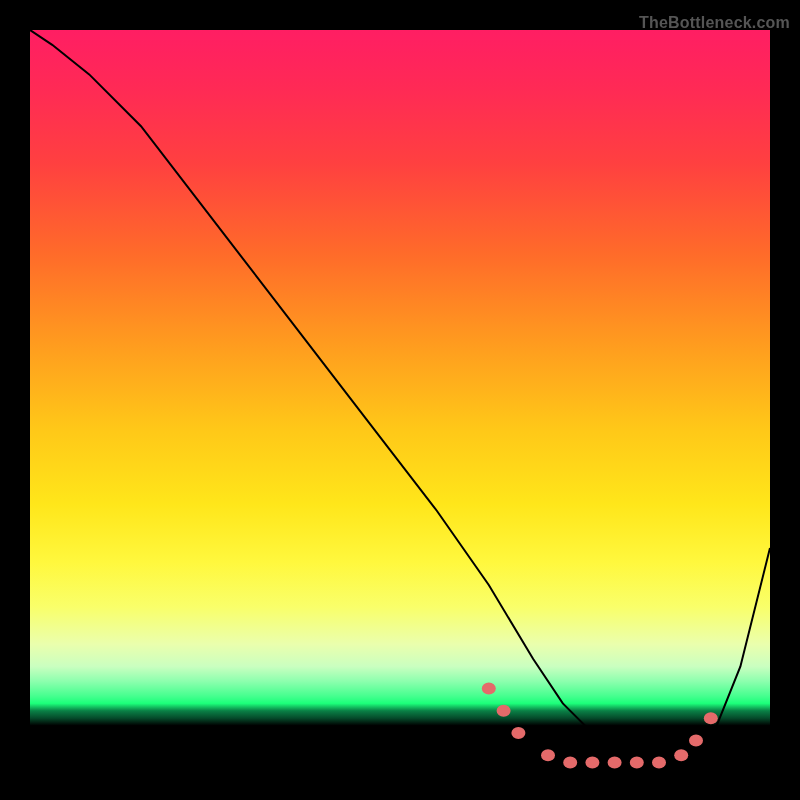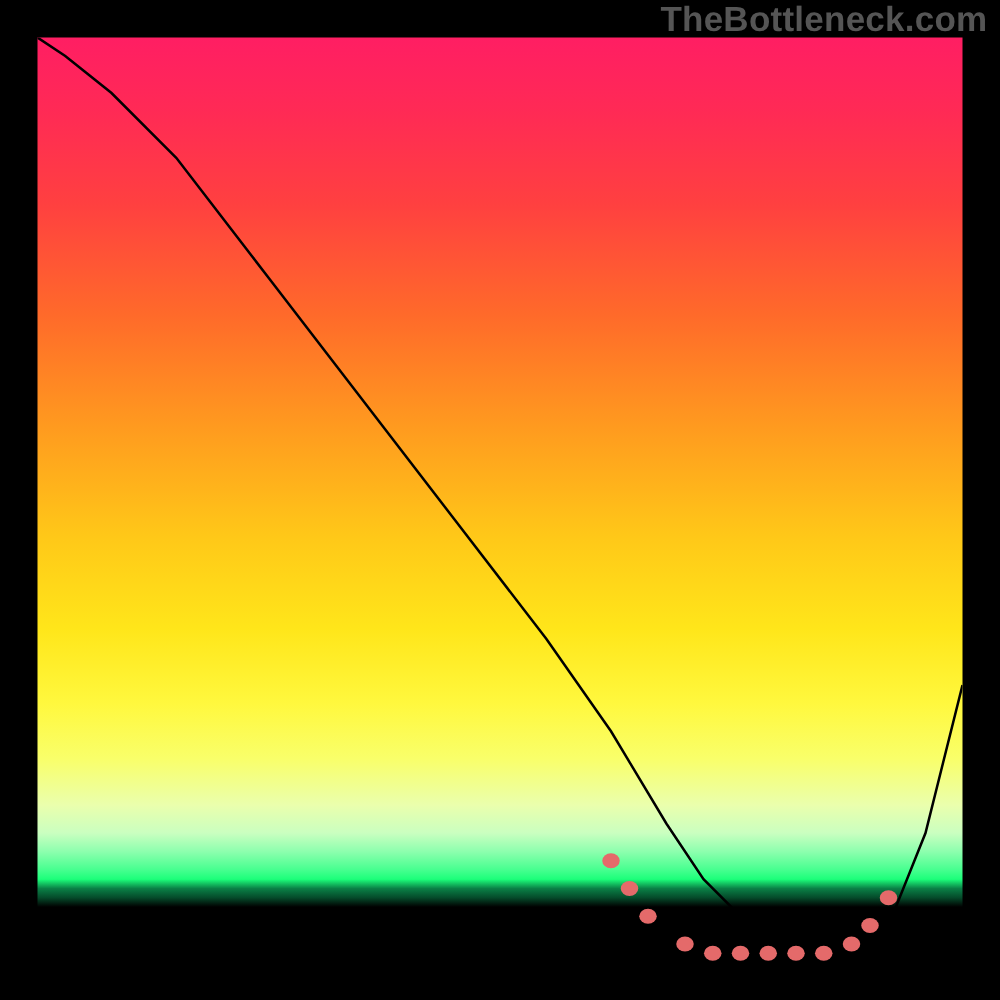--- a/index.html
+++ b/index.html
@@ -12,24 +12,24 @@
     font-family: Arial, Helvetica, sans-serif;
   }
   .frame {
     position: relative;
     width: 800px;
     height: 800px;
     background: #000;
   }
   .watermark {
     position: absolute;
-    top: 0;
+    top: 14px;
     right: 10px;
     color: #555;
-    font-size: 28px;
+    font-size: 16px;
     font-weight: 600;
     letter-spacing: 0.2px;
     z-index: 10;
   }
   
   .plot {
     position: absolute;
     left: 30px;
     top: 30px;
     width: 740px;

